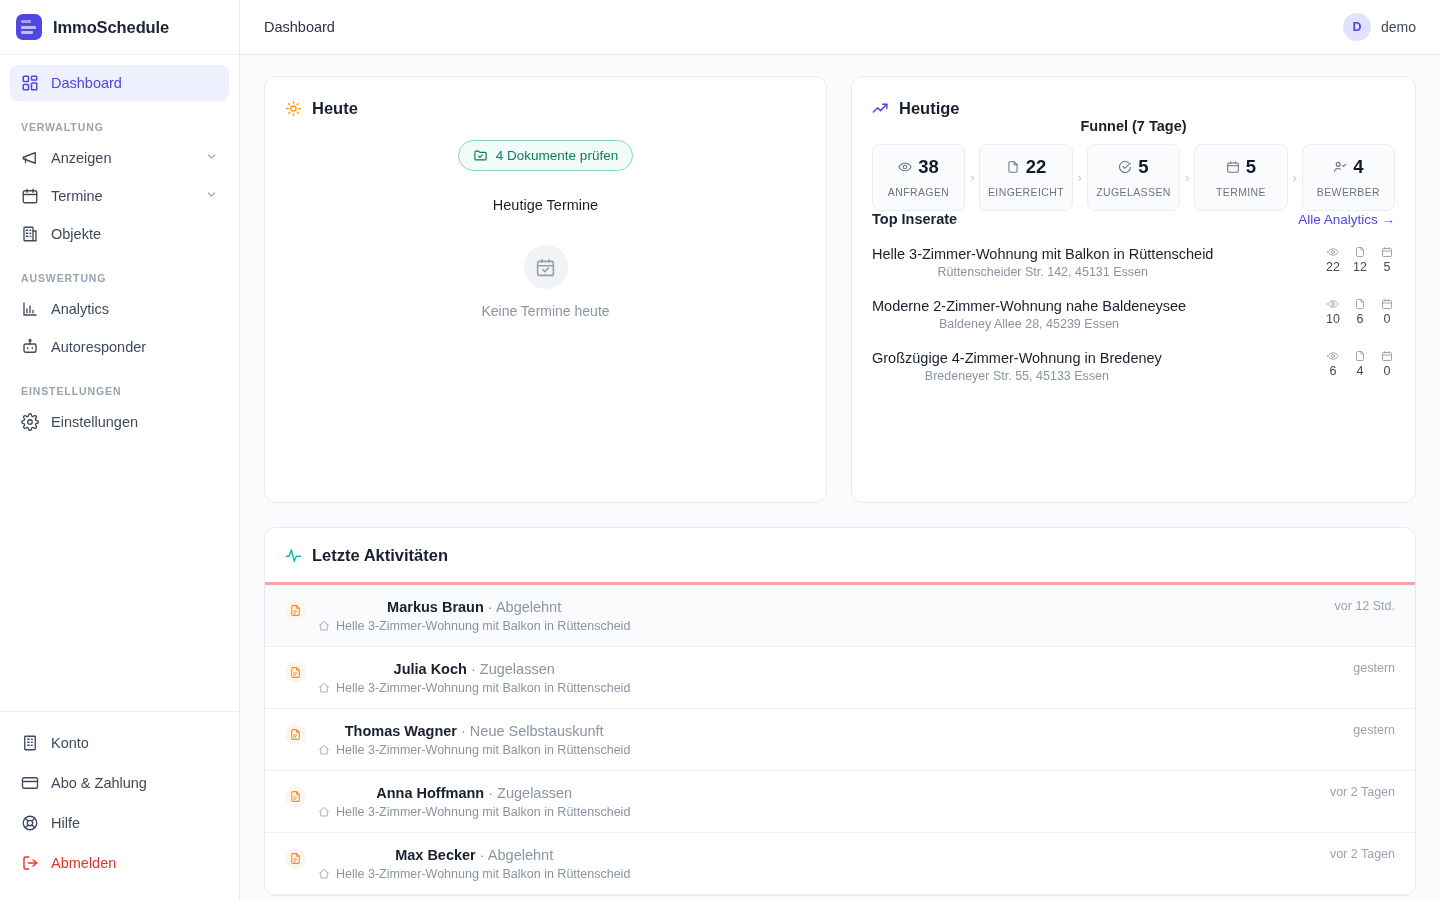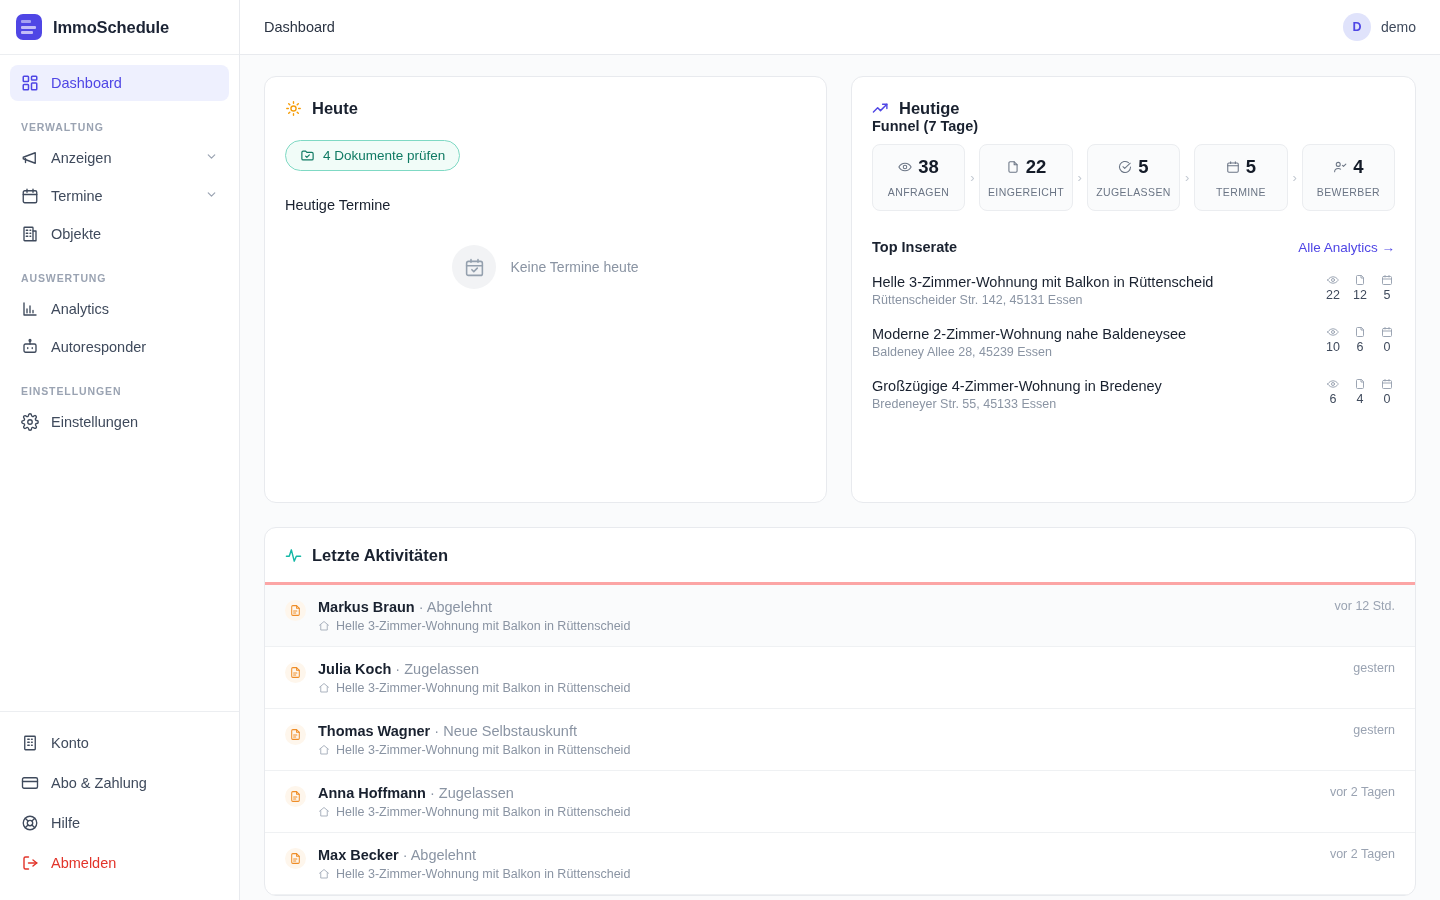--- a/index.html
+++ b/index.html
@@ -73,21 +73,21 @@
   .topbar-title { font-size: 14.5px; color: #2b3443; font-weight: 400; }
   .topbar-user { margin-left: auto; display: flex; align-items: center; gap: 10px; }
   .avatar {
     width: 28px; height: 28px; border-radius: 50%;
     background: #e0e3fb; color: #4f46e5;
     font-size: 12.5px; font-weight: 700;
     display: flex; align-items: center; justify-content: center;
   }
   .user-name { font-size: 14px; color: #3f4a5c; }
 
-  .content { flex: 1 1 auto; padding: 21px 24px 0 24px; overflow: hidden; }
+  .content { flex: 1 1 auto; padding: 21px 24px 0 24px; overflow: hidden; text-align: center; }
   .row-top { display: flex; gap: 24px; }
 
   .card {
     background: #ffffff;
     border: 1px solid #e8eaee;
     border-radius: 12px;
   }
   .card-heute { flex: 0 0 563px; height: 427px; padding: 22px 20px; }
   .card-pipeline { flex: 1 1 auto; height: 427px; padding: 22px 20px; }
 
@@ -99,21 +99,21 @@
     border: 1px solid #7fd9c4; background: #f1fcf8;
     color: #0f7a63; border-radius: 999px;
     padding: 7px 14px; font-size: 13.5px;
     margin-top: 22px;
   }
   .badge-docs svg { width: 15px; height: 15px; display: block; }
 
   .subhead { font-size: 14.5px; font-weight: 400; color: #19212f; margin-top: 26px; }
 
   .empty {
-    display: flex; flex-direction: row; align-items: center;
+    display: flex; flex-direction: column; align-items: center;
     justify-content: center; gap: 14px; margin-top: 32px;
   }
   .empty-ic {
     width: 44px; height: 44px; border-radius: 50%;
     background: #f2f3f5; display: flex; align-items: center; justify-content: center;
   }
   .empty-ic svg { width: 21px; height: 21px; }
   .empty-txt { font-size: 14px; color: #8a94a3; }
 
   
@@ -124,21 +124,21 @@
     border-radius: 8px; padding: 13px 6px 12px 6px;
     display: flex; flex-direction: column; align-items: center; gap: 9px;
     min-width: 0;
   }
   .fcard-top { display: flex; align-items: center; gap: 6px; }
   .fcard-top svg { width: 14px; height: 14px; display:block; color: #6b7585; }
   .fcard-num { font-size: 18.5px; font-weight: 700; color: #141b28; line-height: 1; }
   .fcard-lbl { font-size: 10.5px; letter-spacing: 0.4px; color: #6b7585; white-space: nowrap; }
   .fsep { display: flex; align-items: center; padding: 0 5px; color: #c3c9d2; font-size: 13px; }
 
-  .ti-head { display: flex; align-items: baseline; margin-top: 28px; }
+  .ti-head { display: flex; align-items: baseline; }
   .ti-title { font-size: 14.5px; font-weight: 700; color: #19212f; }
   .ti-link { margin-left: auto; font-size: 13.5px; color: #4f46e5; cursor: pointer; }
 
   .ti-row { display: flex; align-items: flex-start; margin-top: 19px; }
   .ti-row:first-of-type { margin-top: 17px; }
   .ti-name { font-size: 14.5px; color: #19212f; font-weight: 400; }
   .ti-addr { font-size: 12.5px; color: #8a94a3; margin-top: 3px; }
   .ti-stats { margin-left: auto; display: flex; gap: 11px; padding-left: 18px; }
   .ti-stat { display: flex; flex-direction: column; align-items: center; gap: 2px; min-width: 16px; }
   .ti-stat svg { width: 12px; height: 12px; display: block; color: #98a1b0; }

